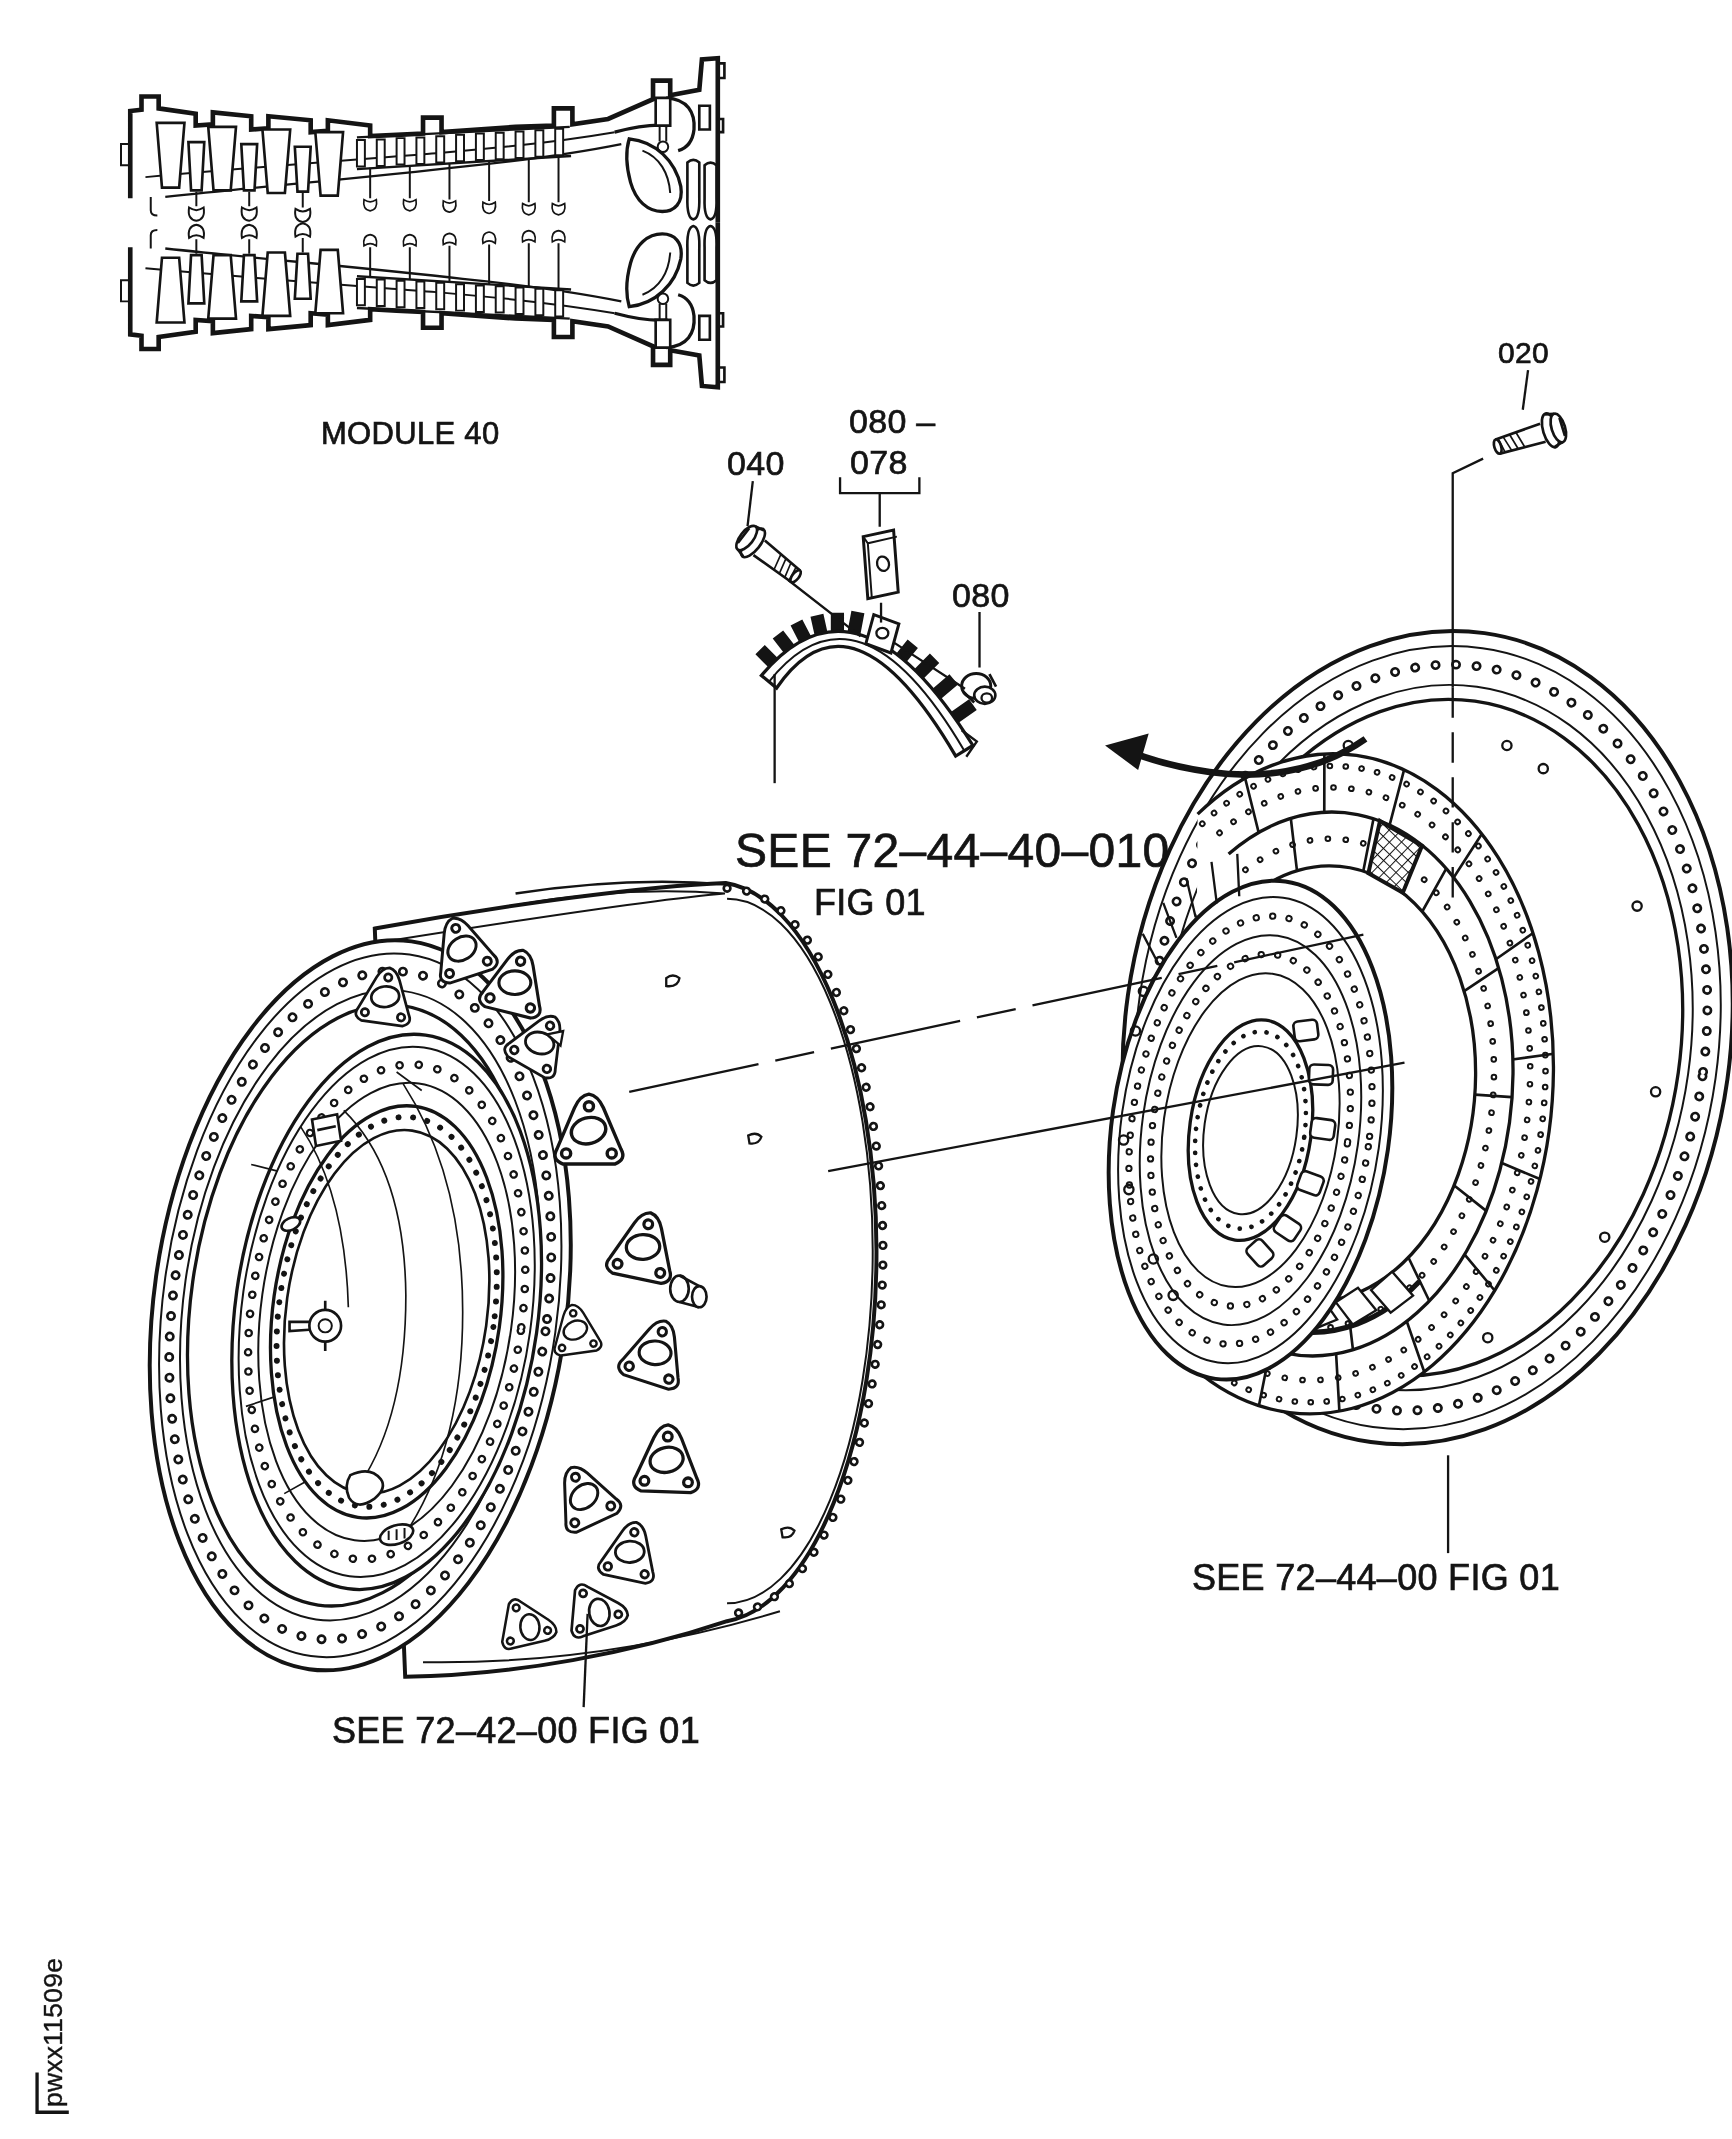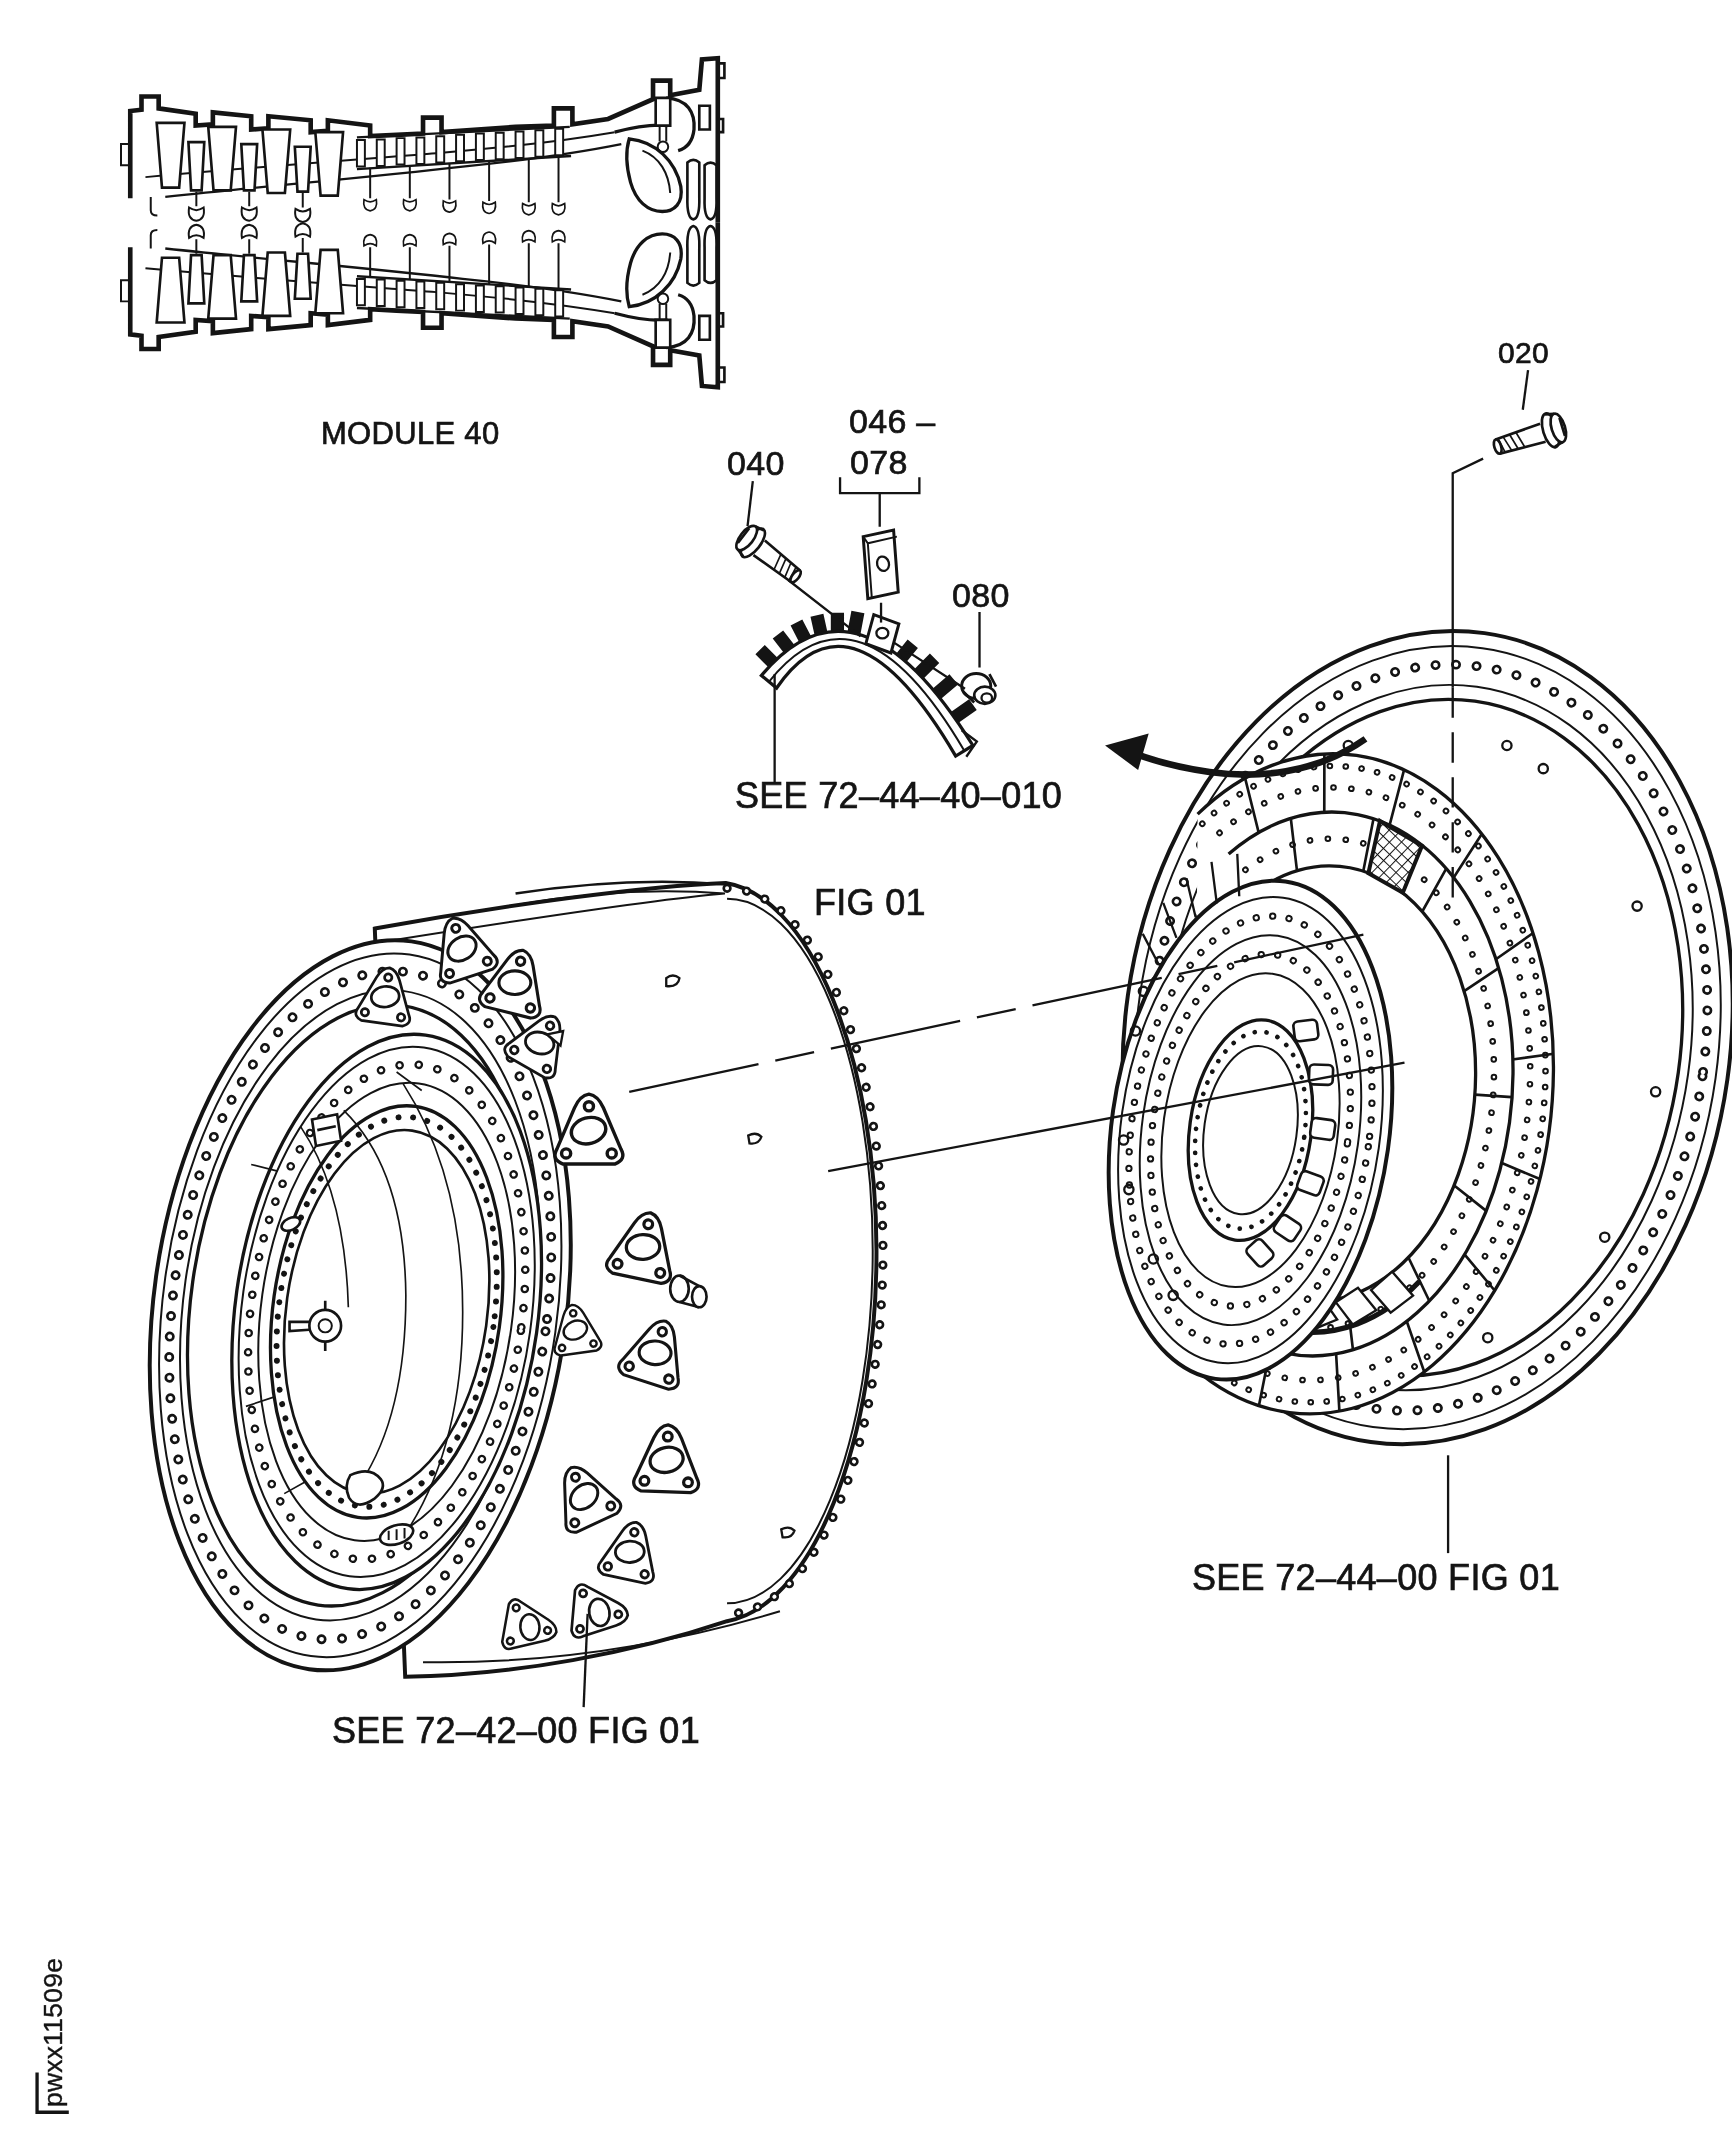--- a/index.html
+++ b/index.html
@@ -286,26 +286,26 @@
 
   <path class="ln" stroke-width="3.5" d="M 889 2442 L 883 2583"></path>
   <path class="ln" stroke-width="3.5" d="M 2191 2202 L 2191 2350"></path>
 
   <path class="ln" stroke-width="5" d="M 56 3136 L 56 3196 L 104 3196"></path>
 </svg>
 
 <div class="lbl" style="left:321px;top:416px;font-size:31px;">MODULE 40</div>
 
 <div class="lbl" style="left:727px;top:444px;font-size:34px;">040</div>
-<div class="lbl" style="left:849px;top:402px;font-size:34px;">046 –</div>
+<div class="lbl" style="left:849px;top:402px;font-size:34px;">080 –</div>
 <div class="lbl" style="left:850px;top:443px;font-size:34px;">078</div>
 <div class="lbl" style="left:952px;top:576px;font-size:34px;">080</div>
 <div class="lbl" style="left:1498px;top:336px;font-size:30px;">020</div>
 
-<div class="lbl" style="left:735px;top:775px;font-size:36px;">SEE 72–44–40–010</div>
+<div class="lbl" style="left:735px;top:823px;font-size:48px;">SEE 72–44–40–010</div>
 <div class="lbl" style="left:814px;top:838px;font-size:36px;margin-top:44px;">FIG 01</div>
 
 <div class="lbl" style="left:1192px;top:1557px;font-size:36px;">SEE 72–44–00 FIG 01</div>
 <div class="lbl" style="left:332px;top:1710px;font-size:36px;">SEE 72–42–00 FIG 01</div>
 
 <div class="lbl vert" style="left:38px;top:2107px;font-size:26.4px;-webkit-text-stroke:0.4px #141414;">pwxx11509e</div>
 
 </div>
 
 

